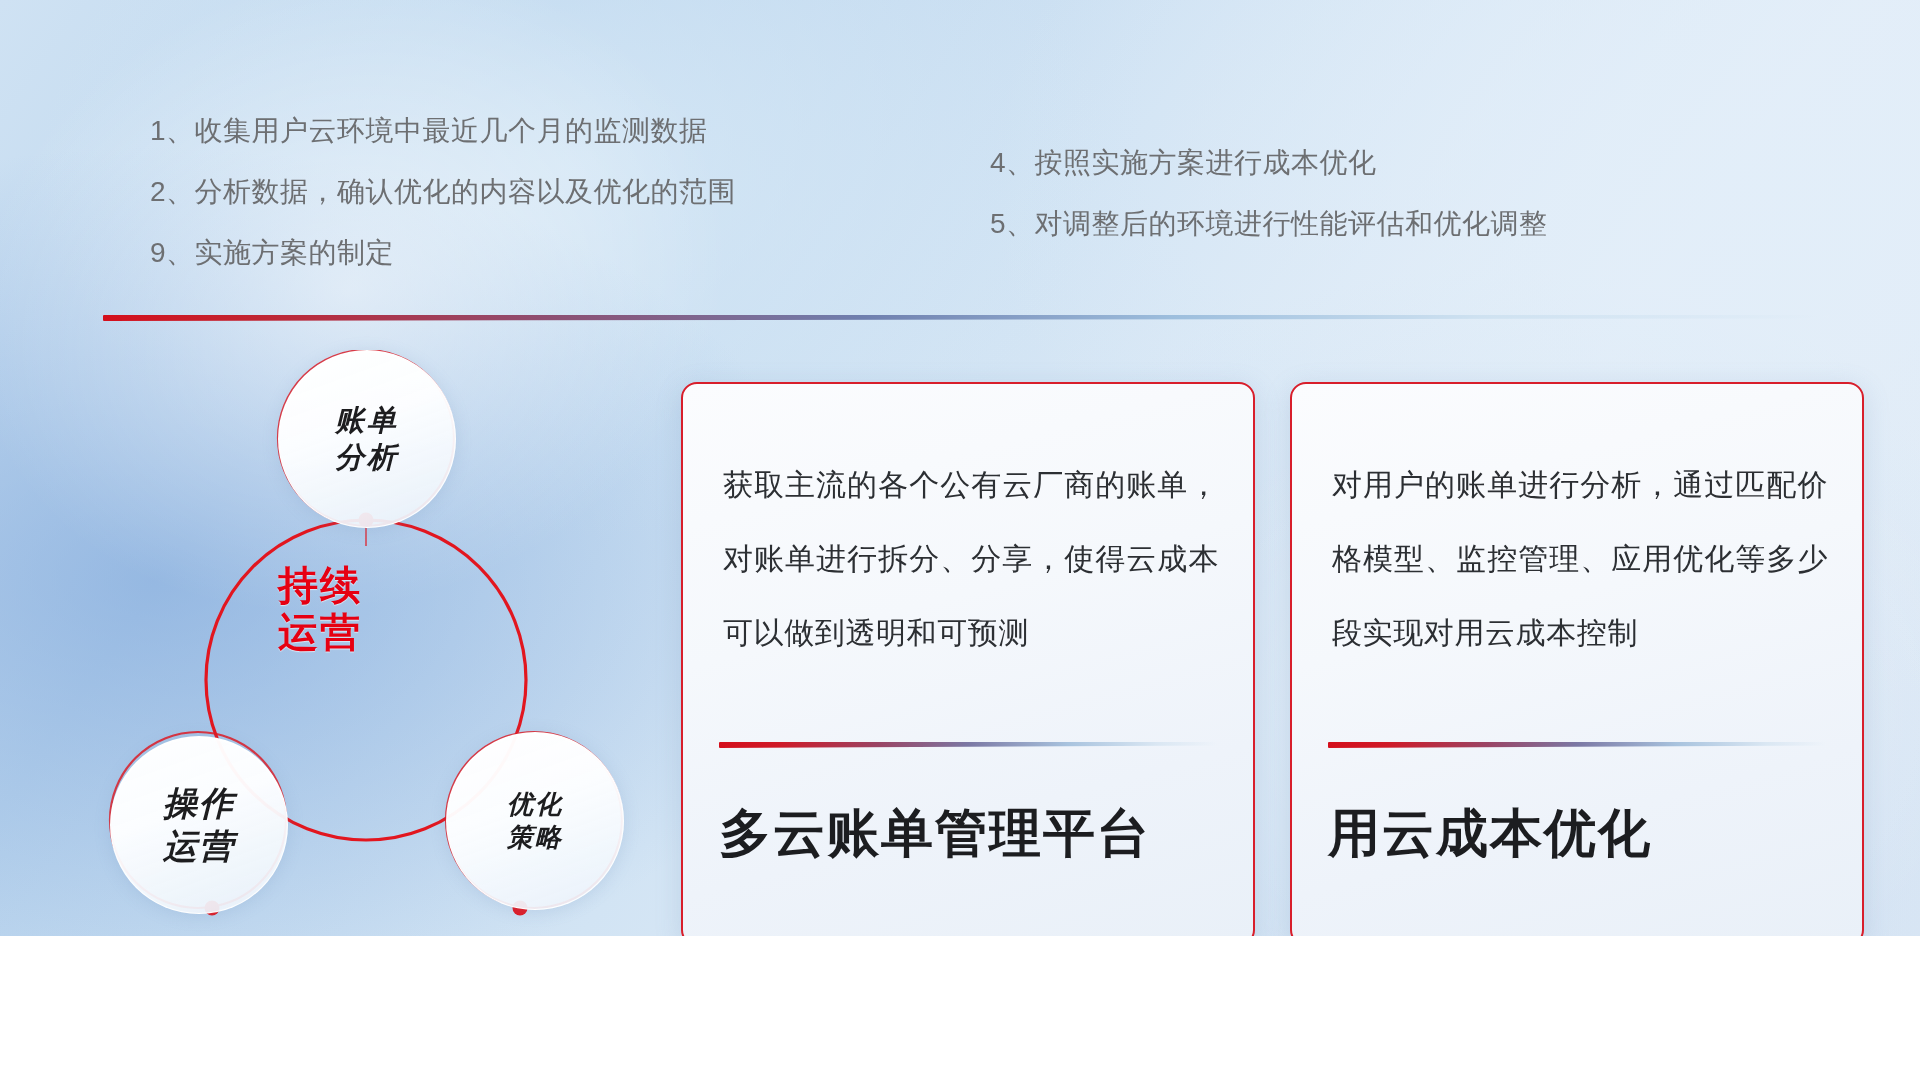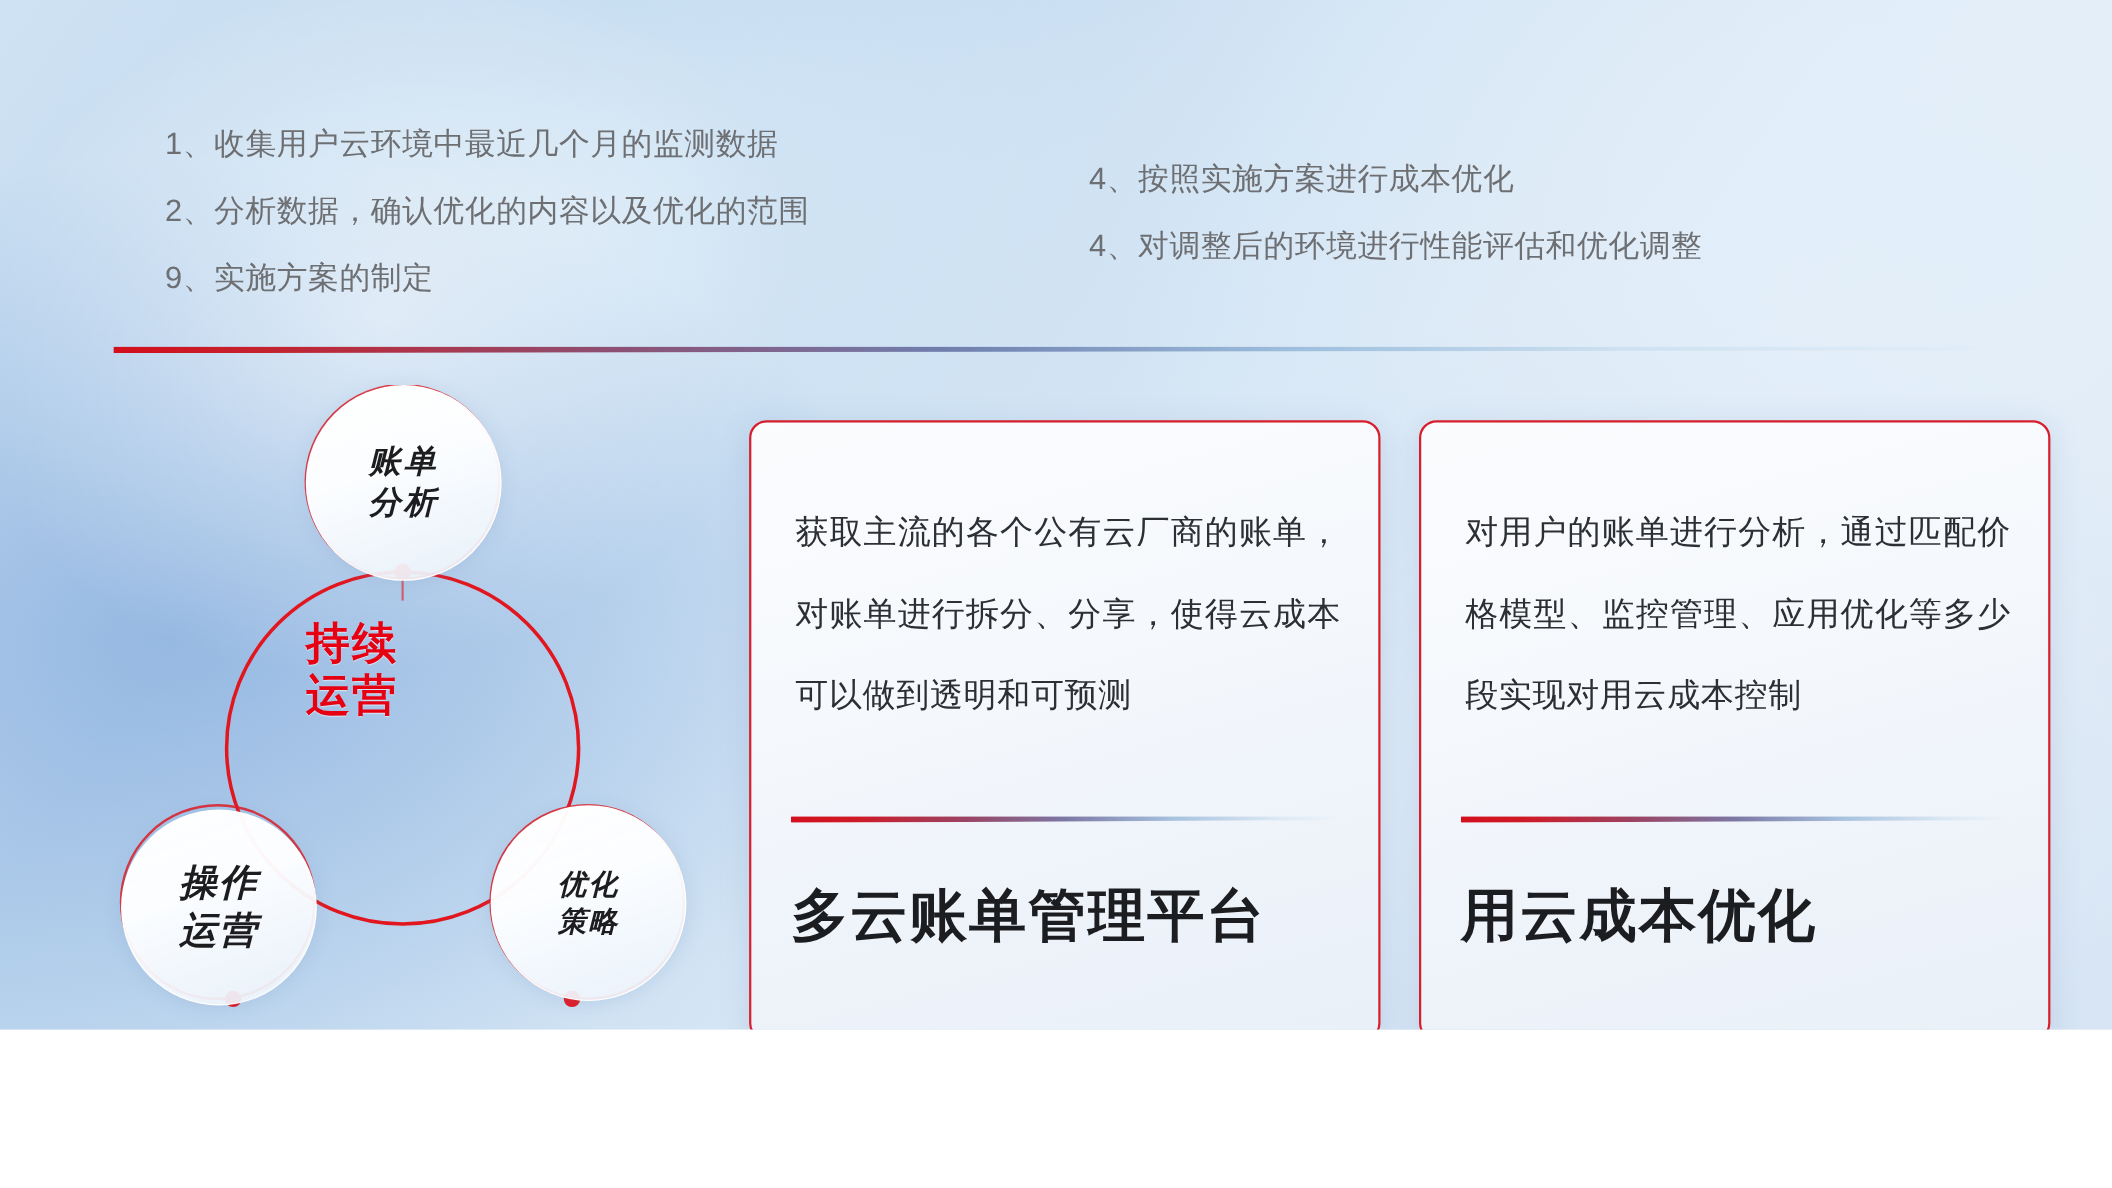--- a/index.html
+++ b/index.html
@@ -178,21 +178,21 @@
 <div id="slide">
 
   <div class="steps left">
     <span class="step-line">1、收集用户云环境中最近几个月的监测数据</span>
     <span class="step-line">2、分析数据，确认优化的内容以及优化的范围</span>
     <span class="step-line">9、实施方案的制定</span>
   </div>
 
   <div class="steps right">
     <span class="step-line">4、按照实施方案进行成本优化</span>
-    <span class="step-line">4、对调整后的环境进行性能评估和优化调整</span>
+    <span class="step-line">5、对调整后的环境进行性能评估和优化调整</span>
   </div>
 
   <div class="divider"></div>
 
   <div id="venn">
     <svg width="560" height="600" viewBox="0 0 560 600">
 
       <circle cx="270" cy="330" r="160" fill="none" stroke="#e2161f" stroke-width="3.2"></circle>
 
       <circle cx="270" cy="88" r="88" fill="none" stroke="#e2161f" stroke-width="2.2" opacity="0.85"></circle>

